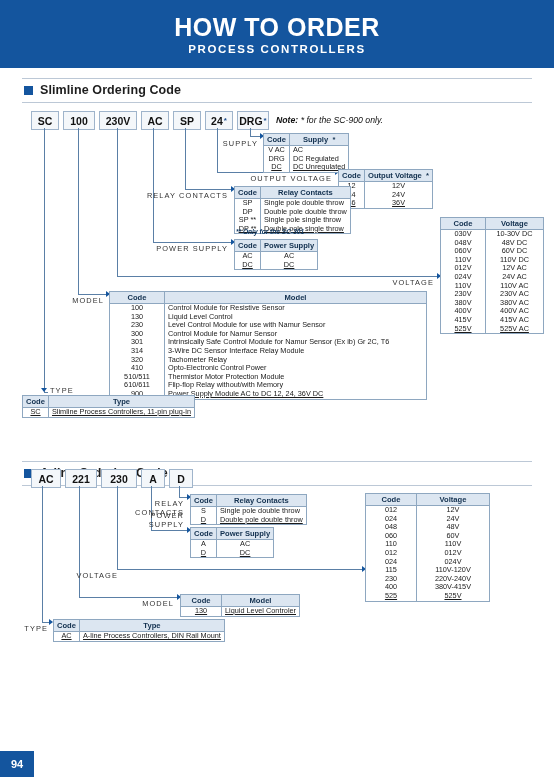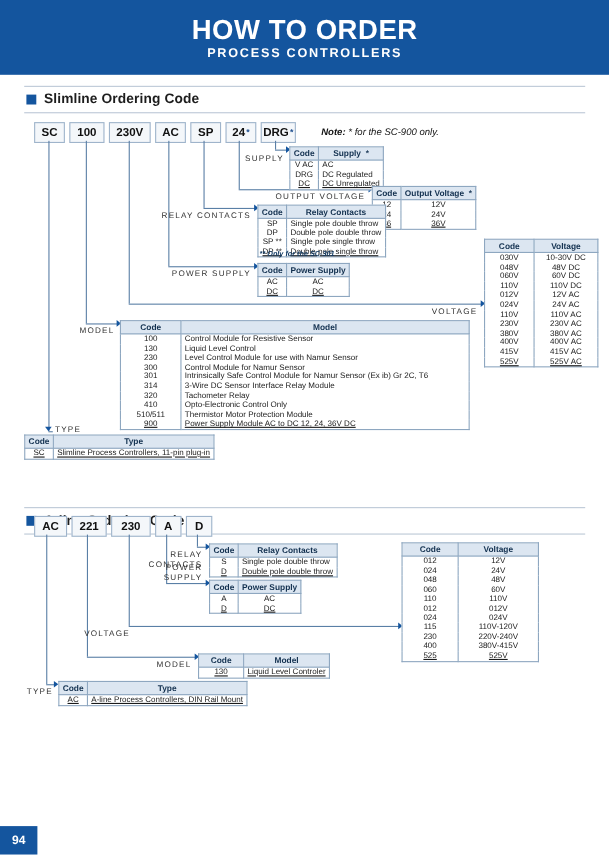--- a/index.html
+++ b/index.html
@@ -120,21 +120,21 @@
   <span>SP</span>
 </div>
 <div class="codebox" style="left:205px;top:111px;width:26px;">
   <span>24</span>
     <span class="star">*</span>
 </div>
 <div class="codebox" style="left:237px;top:111px;width:30px;">
   <span>DRG</span>
     <span class="star">*</span>
 </div>
-<div class="note" style="left:292px;top:115px;">
+<div class="note" style="left:276px;top:115px;">
   <b>Note:</b>
   <span>* for the SC-900 only.</span>
 </div>
 
 <div class="ln lnv" style="left:44px;top:128px;height:264px;"></div>
 <div class="ln lnh" style="left:44px;top:392px;width:4px;"></div>
 <div class="arrowdn" style="left:41px;top:388px;"></div>
 
 <div class="ln lnv" style="left:78px;top:128px;height:166px;"></div>
 <div class="ln lnh" style="left:78px;top:294px;width:29px;"></div>
@@ -337,25 +337,29 @@
   <tr>
         <td class="c">314</td>
         <td class="l">3-Wire DC Sensor Interface Relay Module</td>
       </tr>
   <tr>
         <td class="c">320</td>
         <td class="l">Tachometer Relay</td>
       </tr>
   <tr>
         <td class="c">410</td>
-        <td class="l">Opto-Electronic Control Only</td>
+        <td class="l">Opto-Electronic Control Power</td>
       </tr>
   <tr>
         <td class="c">510/511</td>
         <td class="l">Thermistor Motor Protection Module</td>
+      </tr>
+  <tr>
+        <td class="c">610/611</td>
+        <td class="l">Flip-flop Relay without/with Memory</td>
       </tr>
   <tr>
         <td class="c">900</td>
         <td class="l">Power Supply Module AC to DC 12, 24, 36V DC</td>
       </tr>
 </tbody>
   </table>
 
 <div class="plabel" style="left:50px;top:386px;width:40px;text-align:left;">TYPE</div>
 <table class="tb" style="left:22px;top:395px;width:160px;">

